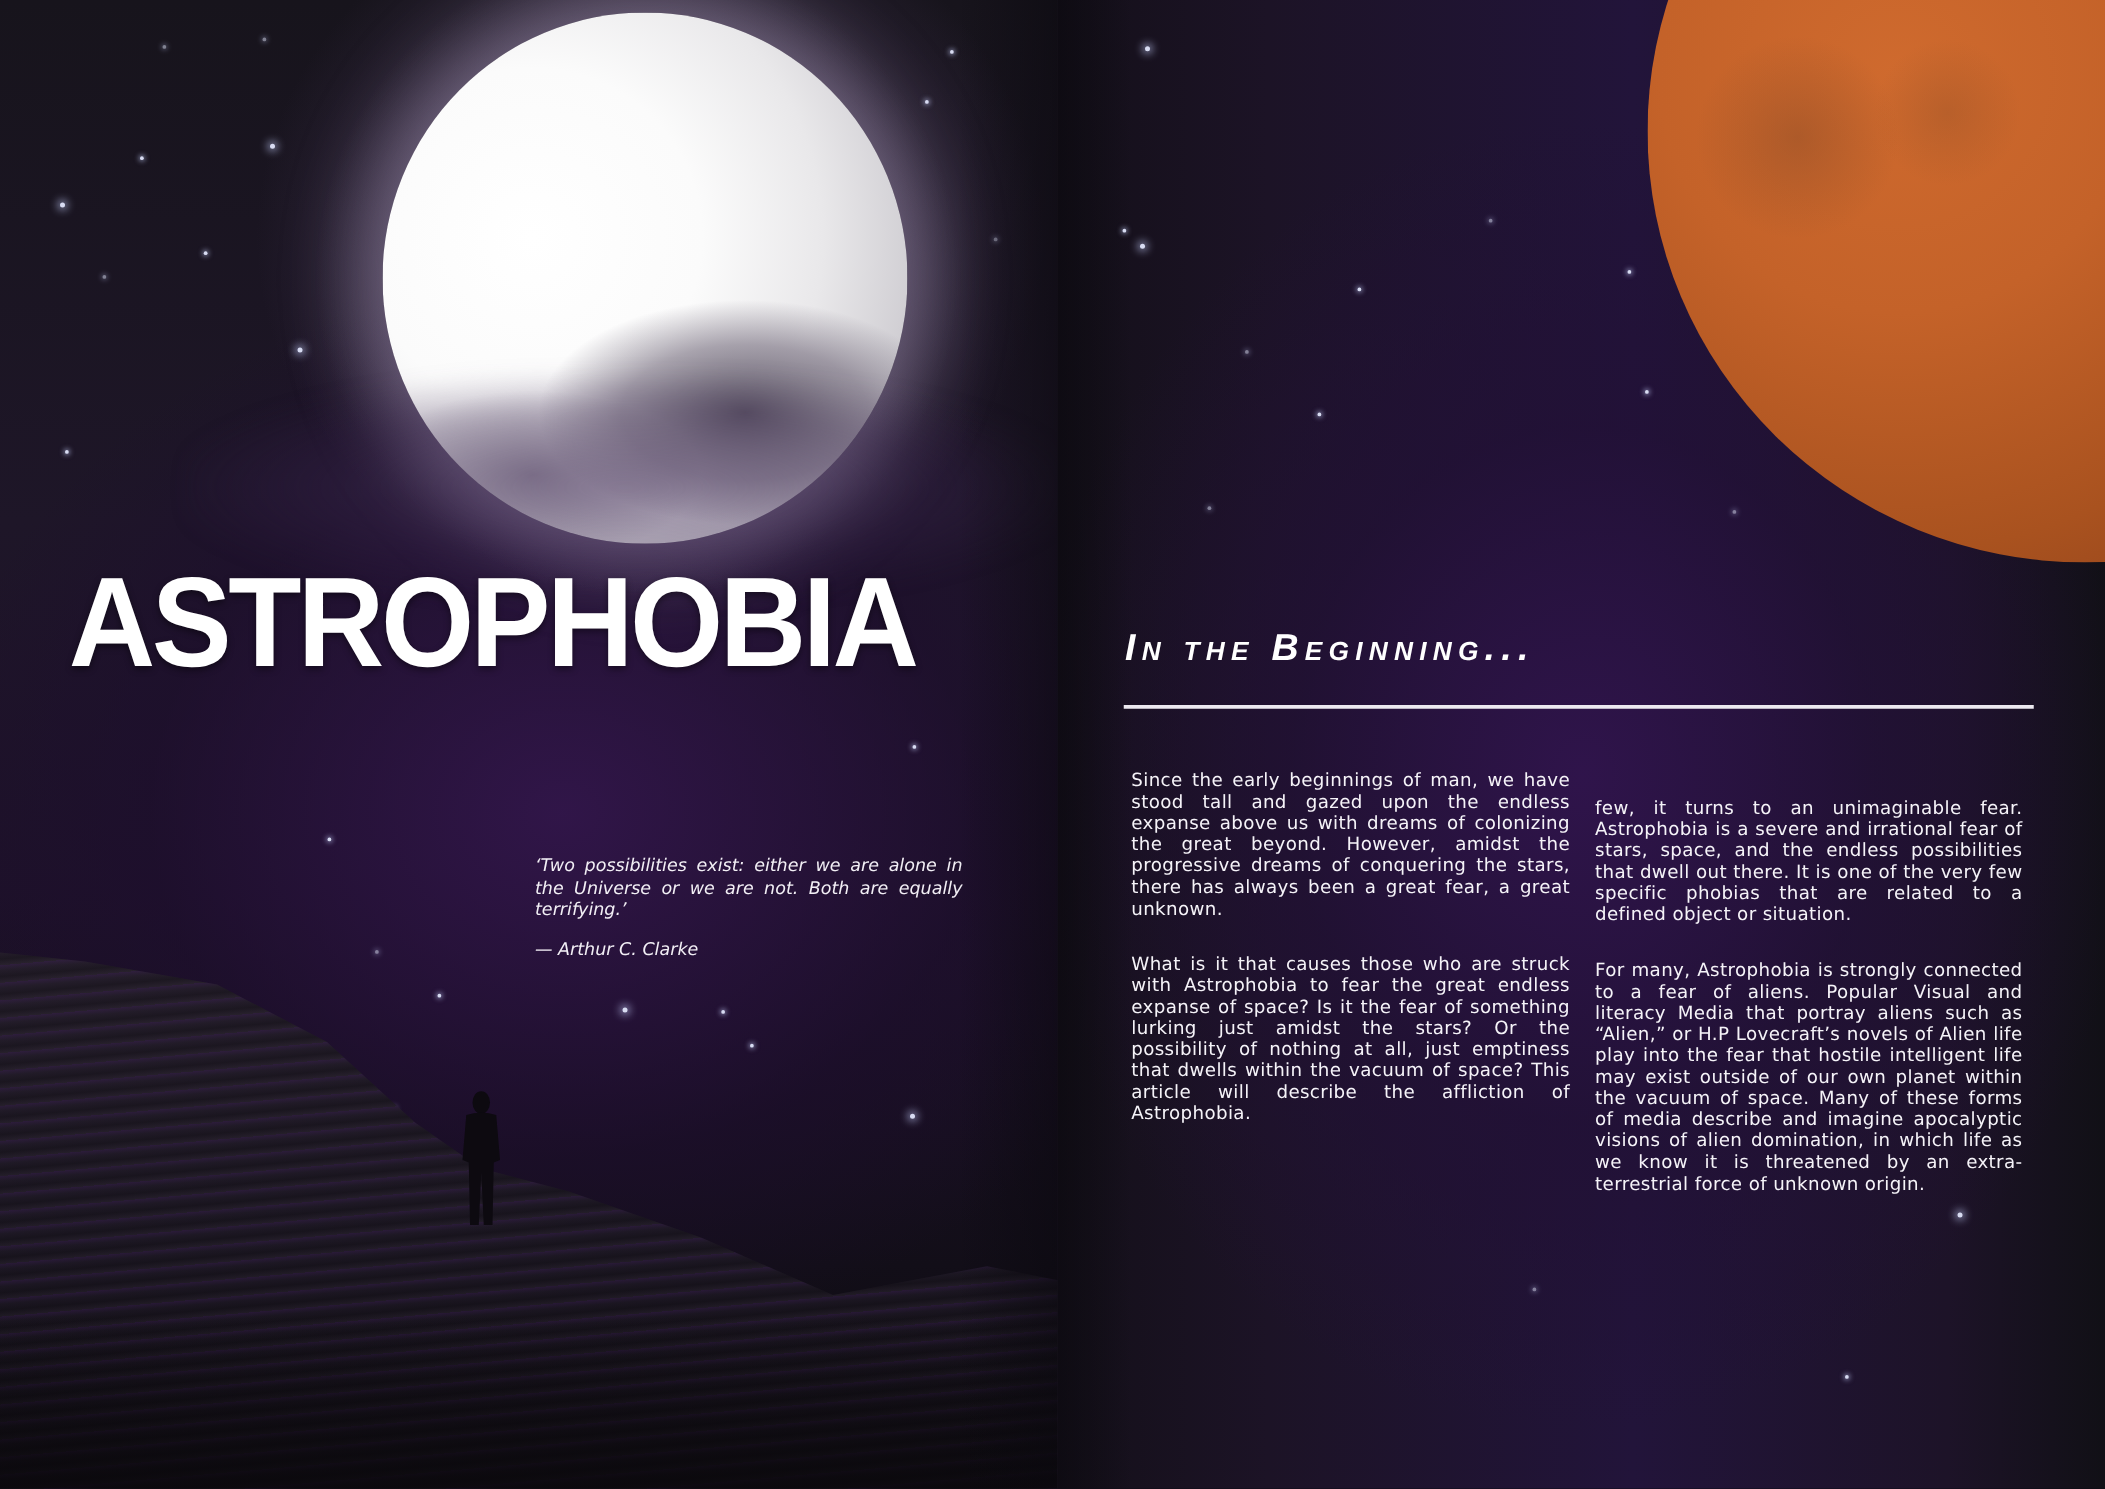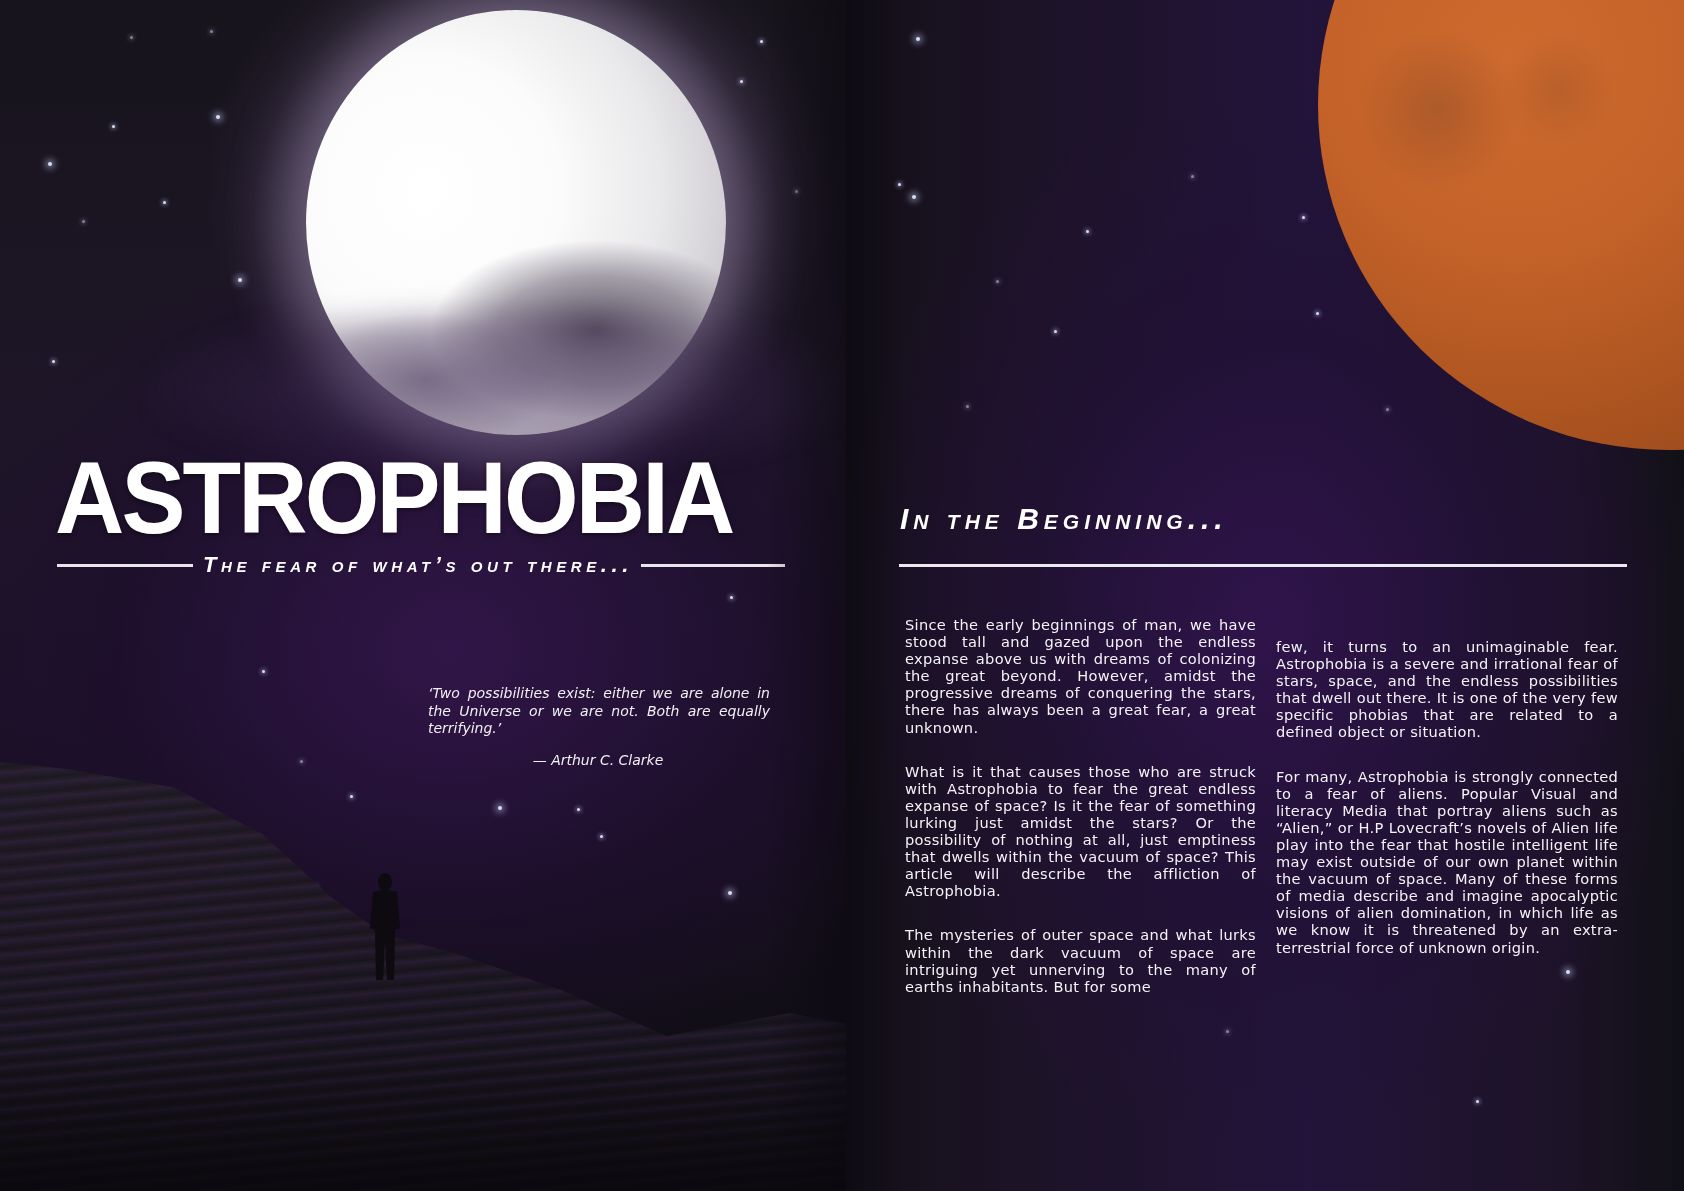--- a/index.html
+++ b/index.html
@@ -72,21 +72,21 @@
     margin-left: 10px; font-family: "Liberation Sans", sans-serif; font-weight: bold; font-style: italic;
     font-size: 22px; letter-spacing: 4.6px; font-variant: small-caps; color: #ffffff; white-space: nowrap;
   }
 
   .quote {
     position: absolute; left: 428px; top: 685px; width: 342px;
     font-family: "DejaVu Sans", sans-serif; font-style: italic;
     font-size: 14px; line-height: 17.5px; text-align: justify; color: #f2eff5;
   }
   .quote-author {
-    position: absolute; left: 428px; top: 752px; width: 340px; text-align: center;
+    position: absolute; left: 428px; top: 752px; width: 340px; text-align: left;
     font-family: "DejaVu Sans", sans-serif; font-style: italic; font-size: 14px; color: #f2eff5;
   }
 
   
   .page-right {
     position: absolute; left: 846px; top: 0; width: 838px; height: 1191px; overflow: hidden;
     background:
       radial-gradient(ellipse 520px 620px at 420px 620px, rgba(48,20,76,0.95) 0%, rgba(34,16,54,0.7) 45%, rgba(0,0,0,0) 85%),
       linear-gradient(90deg, #141019 0%, #1c1326 20%, #22143a 55%, #1d1328 85%, #111016 100%);
   }
@@ -159,25 +159,20 @@
 
     <div class="hill"></div>
     <svg class="silhouette" viewBox="0 0 40 108">
       <ellipse cx="20" cy="10" rx="7" ry="9" fill="#0d0a10"></ellipse>
       <path d="M8 20 Q20 16 32 20 L35 56 L30 58 L29 108 L22 108 L20 66 L18 108 L11 108 L10 58 L5 56 Z" fill="#0d0a10"></path>
     </svg>
     <div class="hill-shade"></div>
 
     <div class="title">ASTROPHOBIA</div>
 
-    <div class="subtitle-row">
-      <div class="subtitle-rule left"></div>
-      <div class="subtitle">The fear of what’s out there...</div>
-      <div class="subtitle-rule right"></div>
-    </div>
 
     <div class="quote">‘Two possibilities exist: either we are alone in the Universe or we are not. Both are equally terrifying.’</div>
     <div class="quote-author">— Arthur C. Clarke</div>
   </div>
 
   <div class="page-right">
     <span class="star big" style="left:70px;top:37px"></span>
     <span class="star big" style="left:66px;top:195px"></span>
     <span class="star" style="left:52px;top:183px"></span>
     <span class="star dim" style="left:150px;top:280px"></span>
@@ -195,21 +190,20 @@
     <div class="mars"></div>
   </div>
 
   <div class="heading">In the Beginning...</div>
   <div class="heading-rule"></div>
 
   <div class="columns">
     <div class="col one">
       <p class="para">Since the early beginnings of man, we have stood tall and gazed upon the endless expanse above us with dreams of colonizing the great beyond. However, amidst the progressive dreams of conquering the stars, there has always been a great fear, a great unknown.</p>
       <p class="para">What is it that causes those who are struck with Astrophobia to fear the great endless expanse of space? Is it the fear of something lurking just amidst the stars? Or the possibility of nothing at all, just emptiness that dwells within the vacuum of space? This article will describe the affliction of Astrophobia.</p>
-      <p class="para">The mysteries of outer space and what lurks within the dark vacuum of space are intriguing yet unnerving to the many of earths inhabitants. But for some</p>
     </div>
     <div class="col two">
       <p class="para">few, it turns to an unimaginable fear. Astrophobia is a severe and irrational fear of stars, space, and the endless possibilities that dwell out there. It is one of the very few specific phobias that are related to a defined object or situation.</p>
       <p class="para">For many, Astrophobia is strongly connected to a fear of aliens. Popular Visual and literacy Media that portray aliens such as “Alien,” or H.P Lovecraft’s novels of Alien life play into the fear that hostile intelligent life may exist outside of our own planet within the vacuum of space. Many of these forms of media describe and imagine apocalyptic visions of alien domination, in which life as we know it is threatened by an extra-terrestrial force of unknown origin.</p>
     </div>
   </div>
 
 </div>
 
 </body></html>

